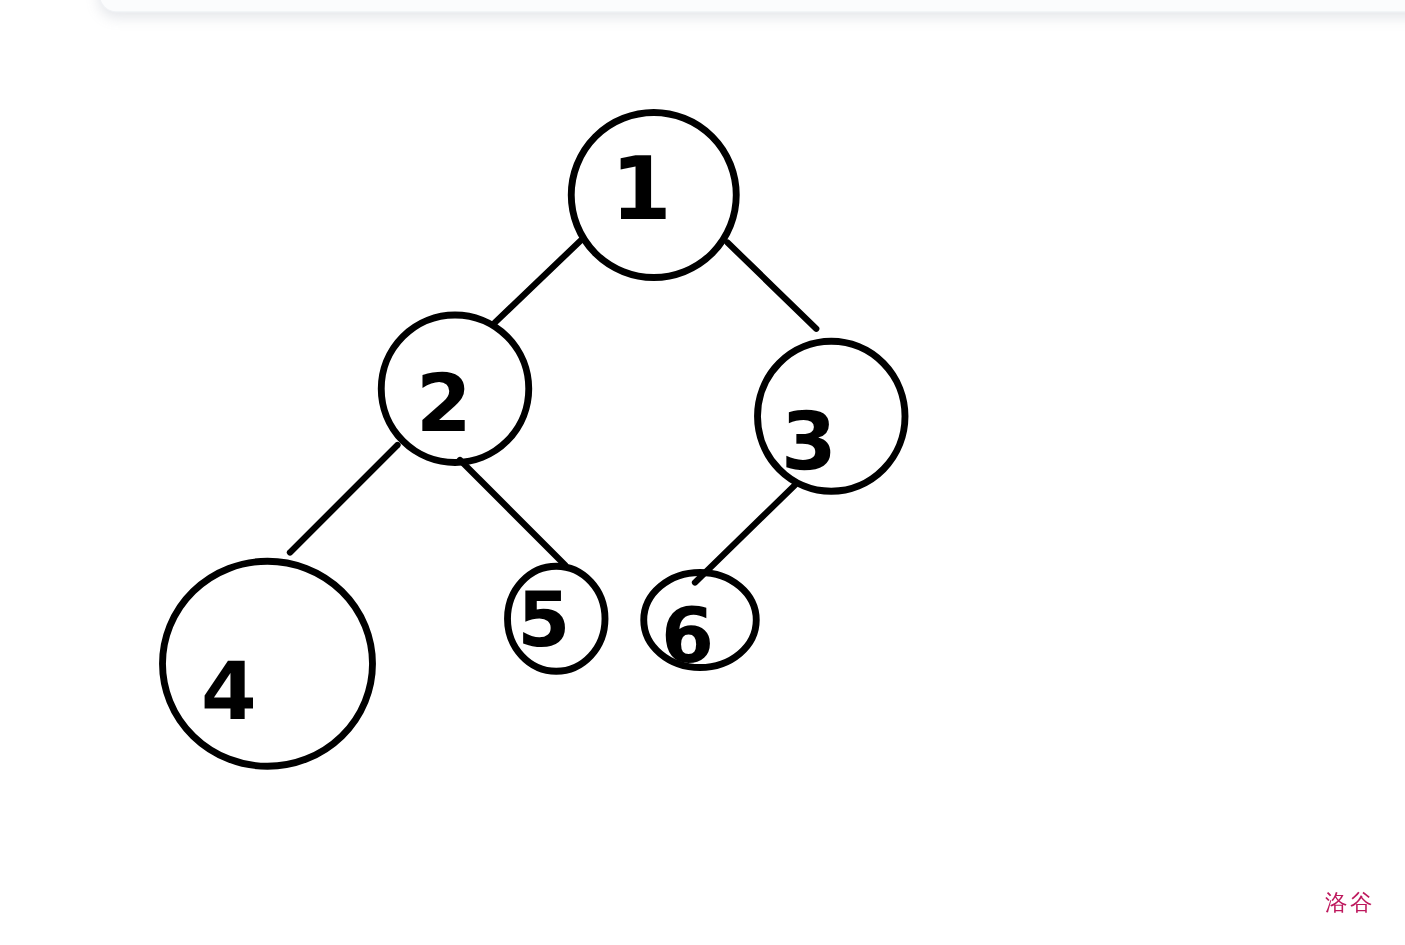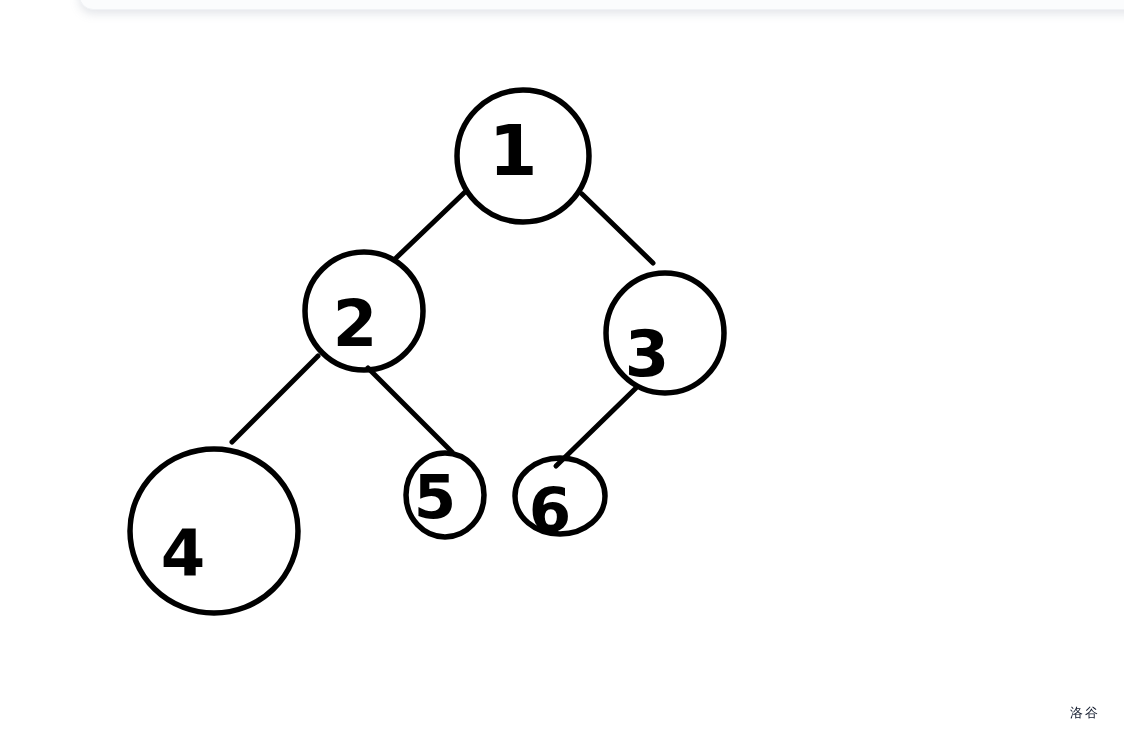--- a/index.html
+++ b/index.html
@@ -48,24 +48,24 @@
     font-weight: bold;
     text-anchor: middle;
     dominant-baseline: central;
   }
   .fs-big   { font-size: 70px; }
   .fs-mid   { font-size: 64px; }
   .fs-small { font-size: 61px; }
   .watermark {
     position: absolute;
     right: 24px;
-    bottom: 34px;
-    font-size: 13px;
+    bottom: 22px;
+    font-size: 18px;
     letter-spacing: 2px;
-    color: #0f172a;
+    color: #be185d;
     font-family: "DejaVu Sans", "Liberation Sans", sans-serif;
   }
 </style>
 </head>
 <body>
 
 <div class="stage">
 
   <div class="top-card-edge"></div>
 

